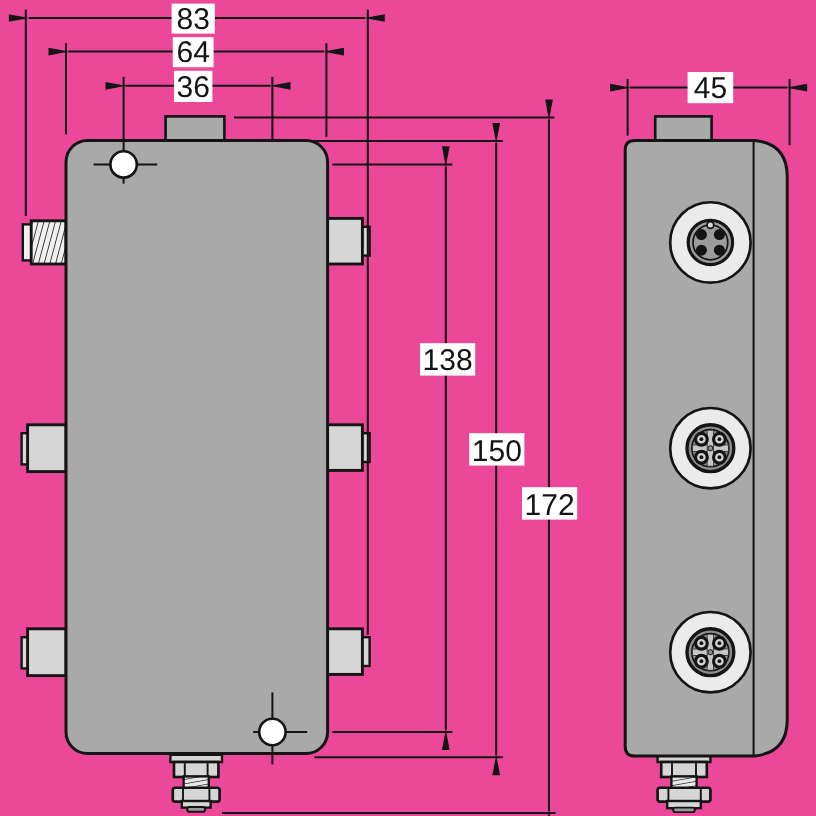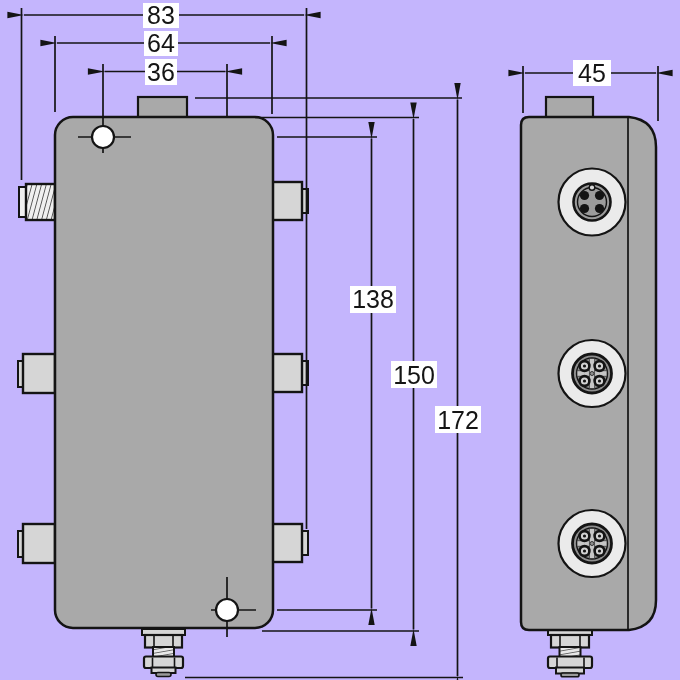--- a/index.html
+++ b/index.html
@@ -4,21 +4,21 @@
 <style>
   html, body {
     margin: 0;
     padding: 0;
     background: #ffffff;
   }
   .canvas {
     position: relative;
     width: 680px;
     height: 680px;
-    background: #c4b5fd;
+    background: #ec4899;
     font-family: "Liberation Sans", sans-serif;
     overflow: hidden;
   }
   svg { display: block; }
   text.dim {
     font-family: "Liberation Sans", sans-serif;
     font-size: 25px;
     fill: #141414;
   }
 </style>

